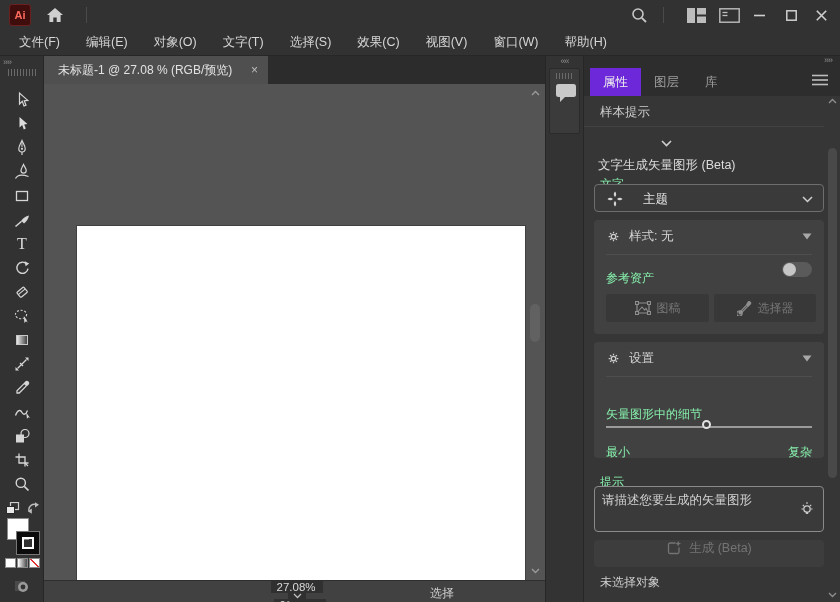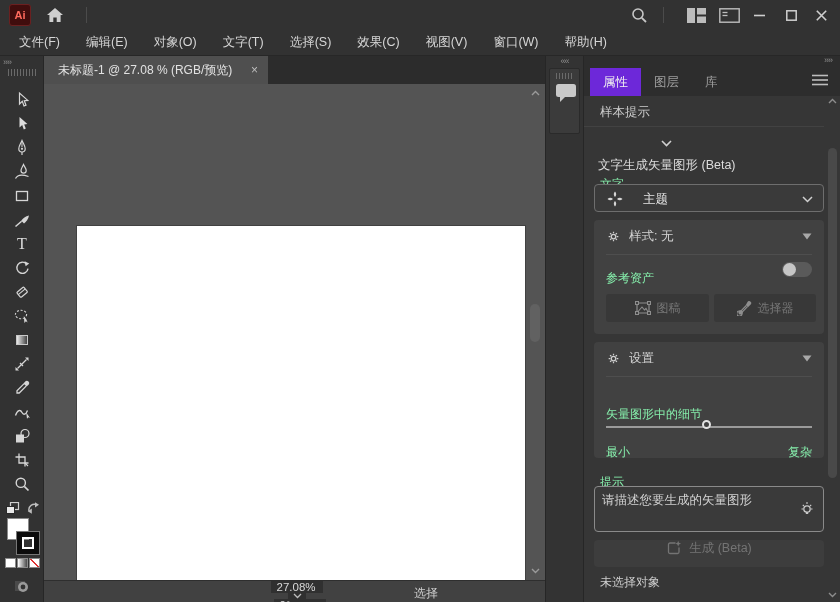--- a/index.html
+++ b/index.html
@@ -48,21 +48,21 @@
   .artboard{left:33px;top:142px;width:448px;height:354px;background:#ffffff;
             box-shadow:0 0 0 1px rgba(0,0,0,.22);}
   .vscroll{right:3px;top:2px;width:14px;height:492px;}
   .vthumb{left:2px;top:218px;width:10px;height:38px;background:#616161;border-radius:5px;}
   .statusbar{left:0;top:524px;width:501px;height:22px;background:#414141;border-top:1px solid #2e2e2e;
              display:flex;align-items:center;padding-left:4px;color:#cfcfcf;flex-direction:column;}
   .st-box{height:17px;background:#303030;display:flex;align-items:center;padding:0 6px;
           font-size:11.5px;color:#d9d9d9;}
   .st-chev{width:18px;height:17px;background:#303030;margin-left:1px;display:flex;align-items:center;justify-content:center;}
   .st-nav{width:18px;height:17px;display:flex;align-items:center;justify-content:center;}
-  .st-status{position:absolute;left:370px;top:4px;color:#cfcfcf;}
+  .st-status{position:absolute;left:386px;top:4px;color:#cfcfcf;}
 
   
   .strip{left:545px;top:56px;width:38px;height:546px;background:#333333;border-left:1px solid #262626;}
   .strip-head{left:0;top:0;width:100%;text-align:center;color:#8d8d8d;font-size:9px;letter-spacing:-1px;}
   .strip-tile{left:3px;top:12px;width:31px;height:66px;background:#3b3b3b;border:1px solid #2a2a2a;border-radius:2px;}
   .strip-grip{left:6px;top:4px;width:18px;height:6px;
               background:repeating-linear-gradient(90deg,#6a6a6a 0 1px,transparent 1px 3px);}
 
   
   .panel{left:583px;top:56px;width:257px;height:546px;background:#363636;border-left:1px solid #262626;}

